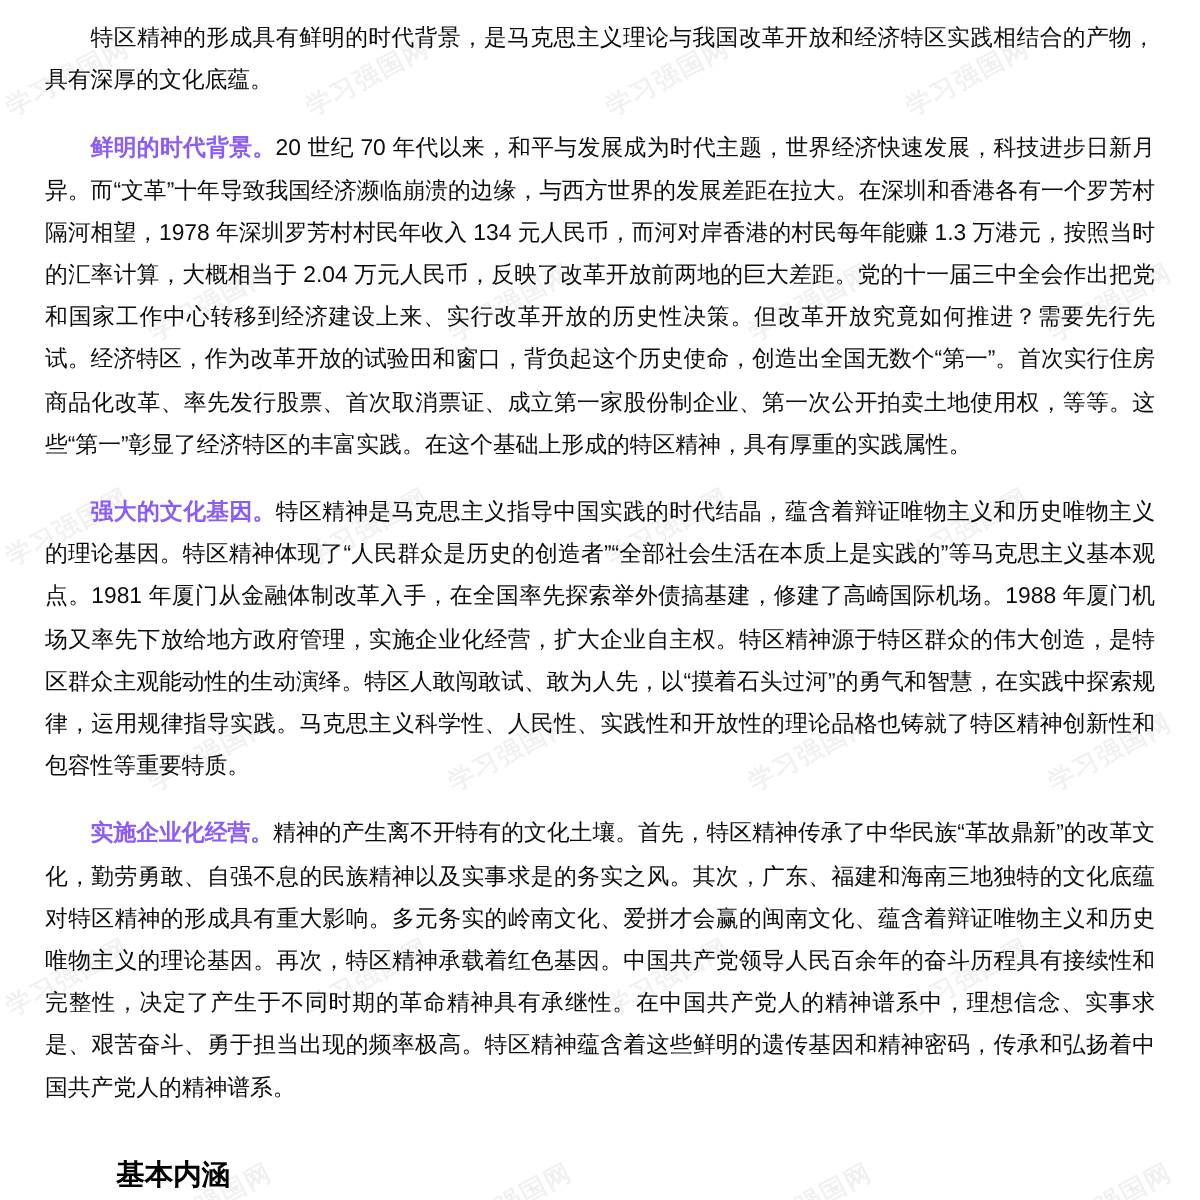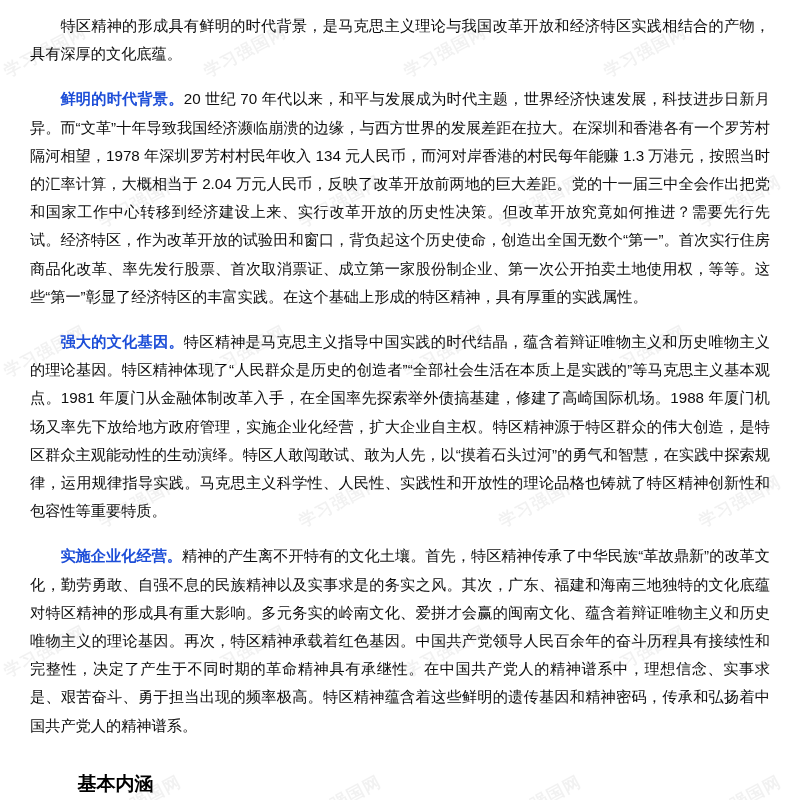--- a/index.html
+++ b/index.html
@@ -55,21 +55,21 @@
     padding: 0;
     word-break: break-all;
   }
 
   .para.spaced {
     margin-top: 17px;
   }
 
   .lead {
     font-weight: 700;
-    color: #1d4ed8;
+    color: #8b5cf6;
   }
 
   .heading {
     font-size: 19px;
     line-height: 28.2px;
     font-weight: 700;
     color: #000000;
     text-indent: 2.5em;
     margin: 0;
     padding: 0;

